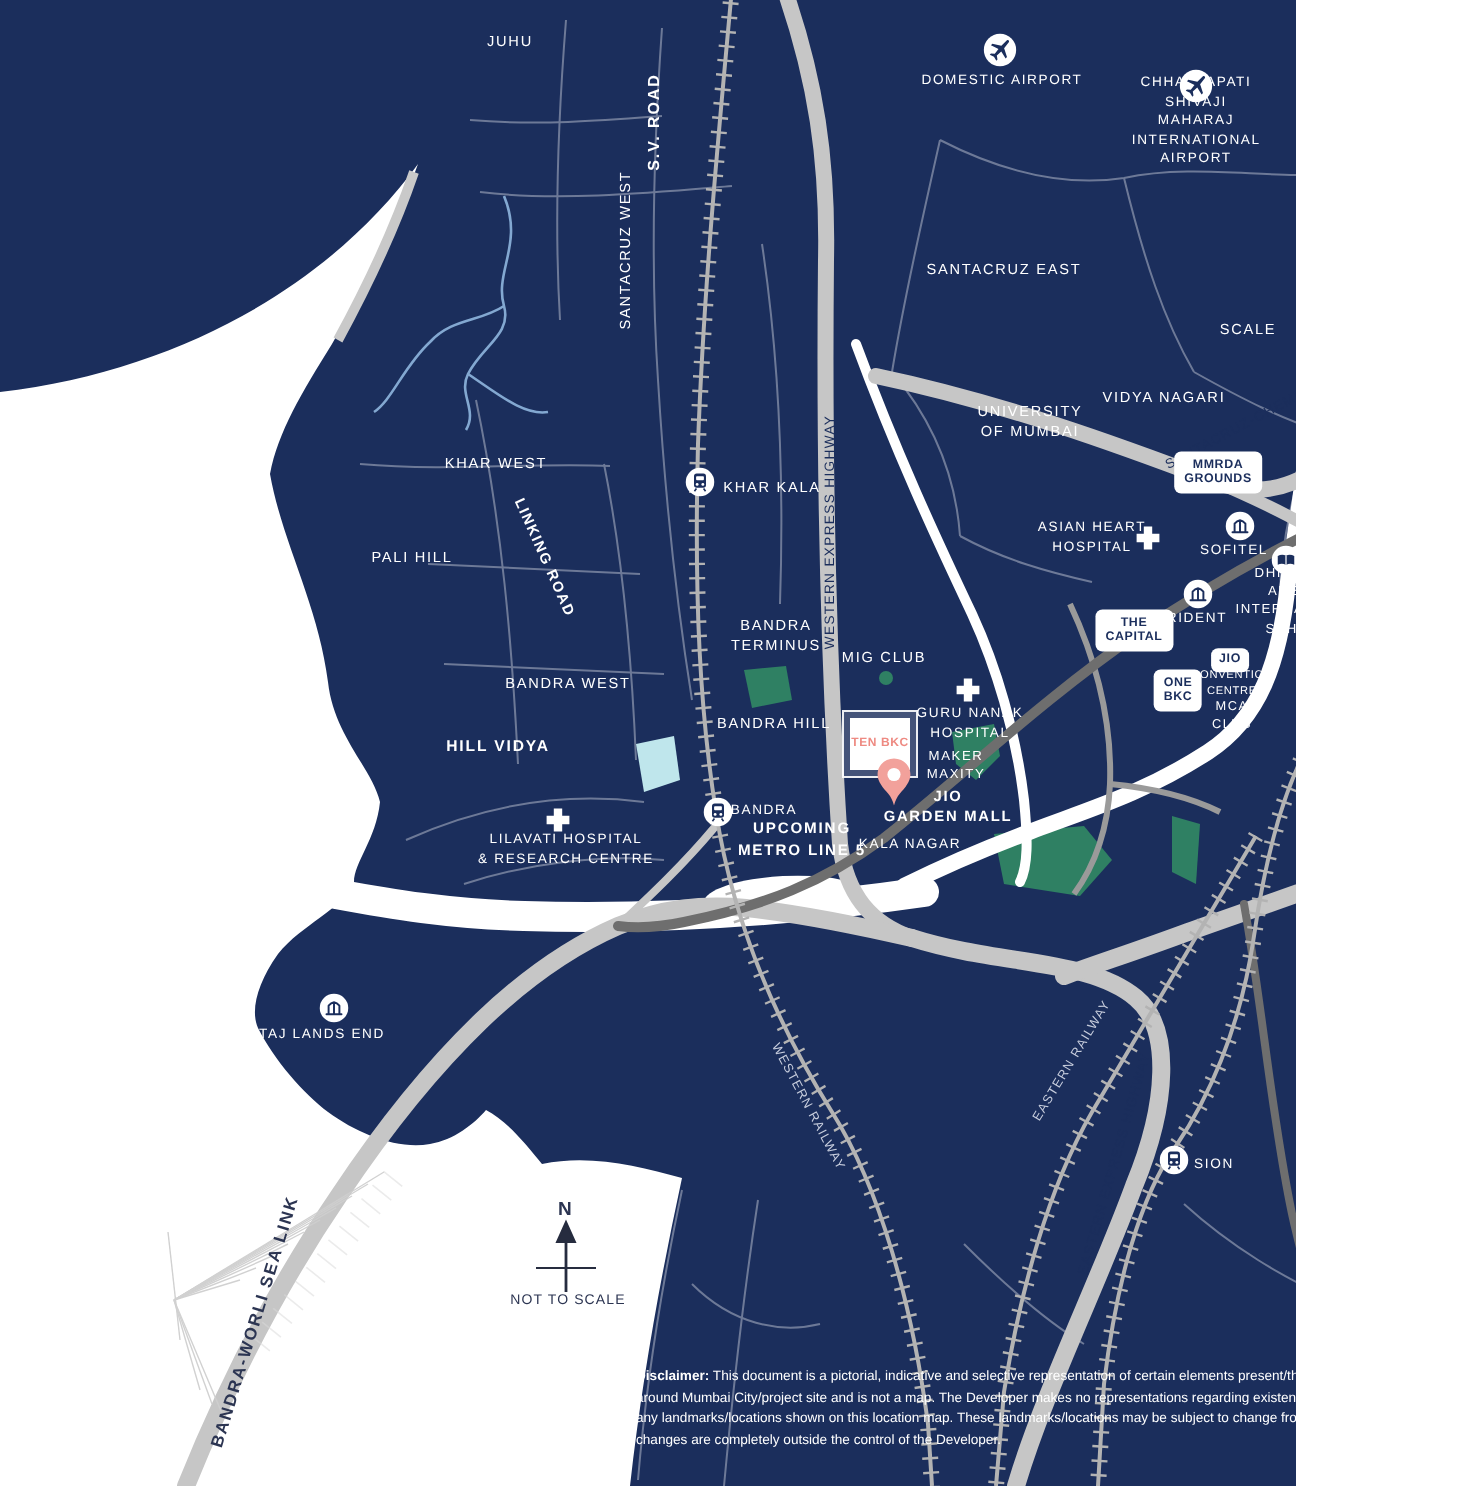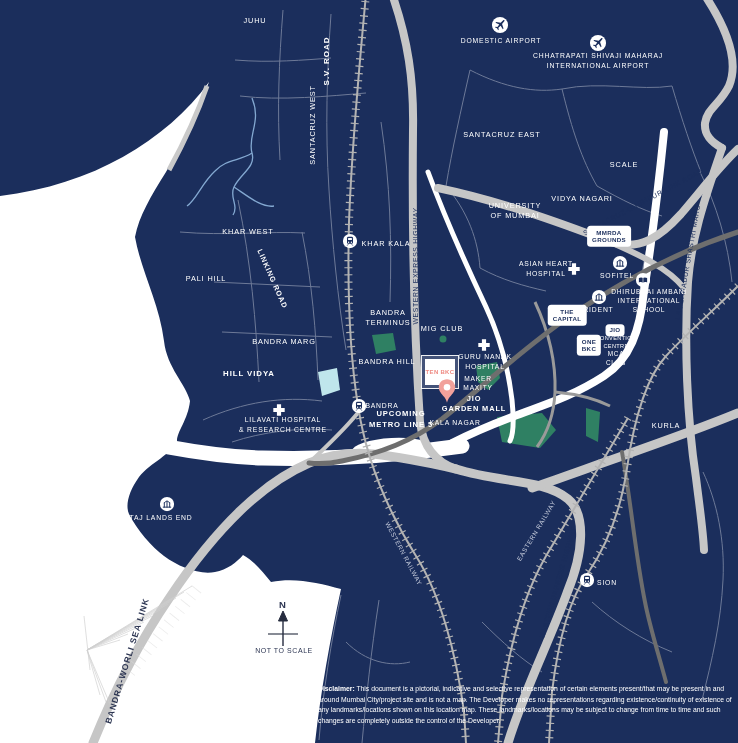--- a/index.html
+++ b/index.html
@@ -1,16 +1,16 @@
 <!DOCTYPE html>
 <html><head>
 <meta charset="utf-8">
 <style>
   html,body{margin:0;padding:0;background:#fff;}
-  .map{position:relative;width:738px;height:743px;background:#1b2e5c;overflow:hidden;
+  .map{position:relative;width:648px;height:743px;background:#1b2e5c;overflow:hidden;
        font-family:"Liberation Sans",sans-serif;}
   svg.base{position:absolute;left:0;top:0;}
   .lbl{position:absolute;color:#fff;white-space:pre-line;text-align:center;
        transform:translate(-50%,-50%);letter-spacing:.12em;font-size:7.3px;line-height:1.4;z-index:5;}
   .b{font-weight:700;}
   .navy{color:#1b2e5c;letter-spacing:.1em;font-size:6.8px;}
   .ltgray{color:#c7cddd;font-size:6.4px;letter-spacing:.1em;}
   .dark{color:#2c3552;}
   .tiny{font-size:5.6px;letter-spacing:.06em;}
   .badge{position:absolute;transform:translate(-50%,-50%);background:#fff;color:#1b2e5c;
@@ -192,21 +192,21 @@
   <div class="lbl b" style="left:327px;top:61px;font-size:8px;transform:translate(-50%,-50%) rotate(-90deg)">S.V. ROAD</div>
   <div class="lbl" style="left:502px;top:135px">SANTACRUZ EAST</div>
   <div class="lbl" style="left:624px;top:165px">SCALE</div>
   <div class="lbl" style="left:582px;top:199px">VIDYA NAGARI</div>
   <div class="lbl" style="left:515px;top:211px">UNIVERSITY
 OF MUMBAI</div>
   <div class="lbl" style="left:248px;top:232px">KHAR WEST</div>
   <div class="lbl" style="left:386px;top:244px">KHAR KALA</div>
   <div class="lbl" style="left:206px;top:279px">PALI HILL</div>
   <div class="lbl b" style="left:272px;top:279px;transform:translate(-50%,-50%) rotate(66deg)">LINKING ROAD</div>
-  <div class="lbl" style="left:284px;top:342px">BANDRA MARG</div>
+  <div class="lbl" style="left:284px;top:342px">BANDRA WEST</div>
   <div class="lbl" style="left:387px;top:362px">BANDRA HILL</div>
   <div class="lbl" style="left:388px;top:318px">BANDRA
 TERMINUS</div>
   <div class="lbl b" style="left:249px;top:374px;font-size:7.8px">HILL VIDYA</div>
   <div class="lbl" style="left:442px;top:329px">MIG CLUB</div>
   <div class="lbl" style="left:478px;top:383px;font-size:6.6px">MAKER
 MAXITY</div>
   <div class="lbl" style="left:666px;top:426px">KURLA</div>
   <div class="lbl" style="left:455px;top:423px;font-size:6.8px">KALA NAGAR</div>
   <div class="lbl" style="left:616px;top:359px;font-size:6.4px">MCA

